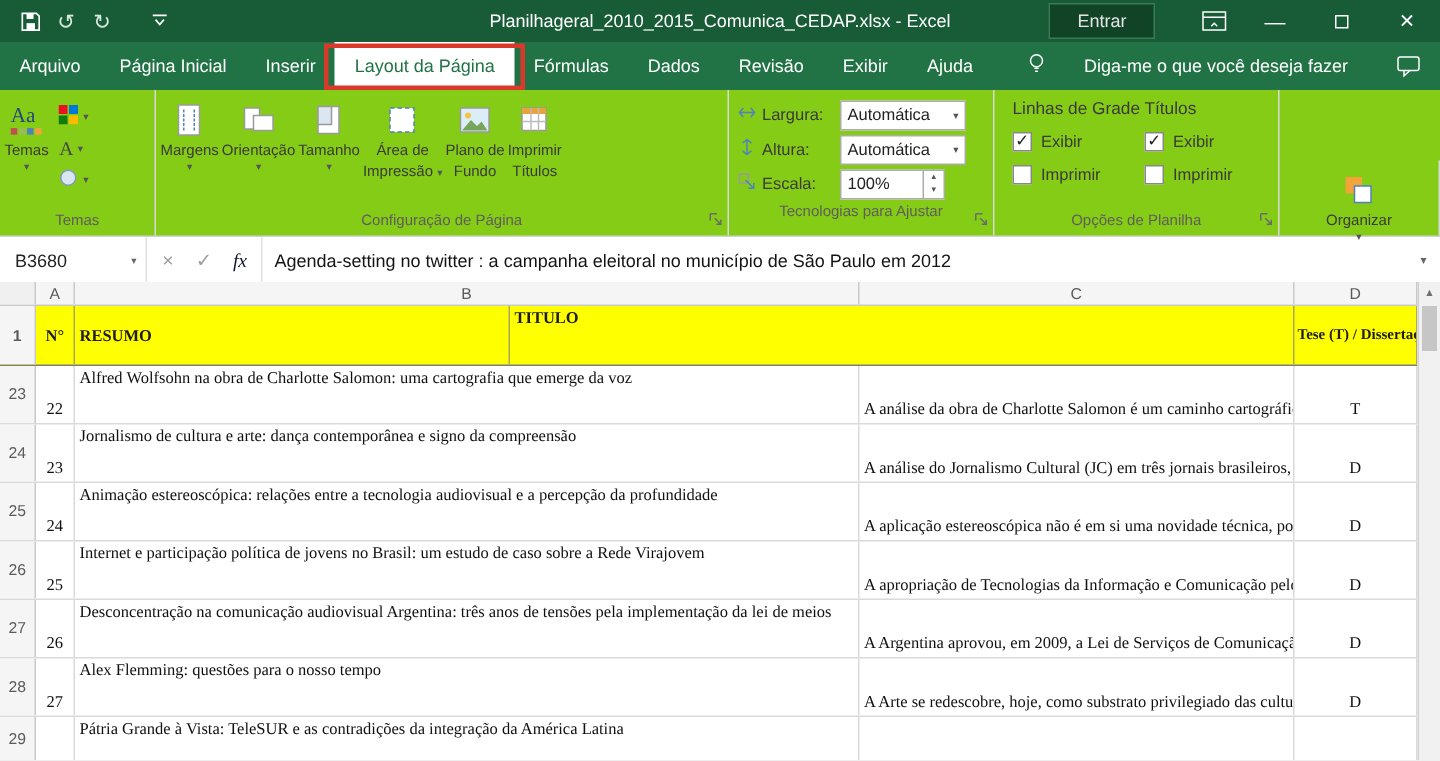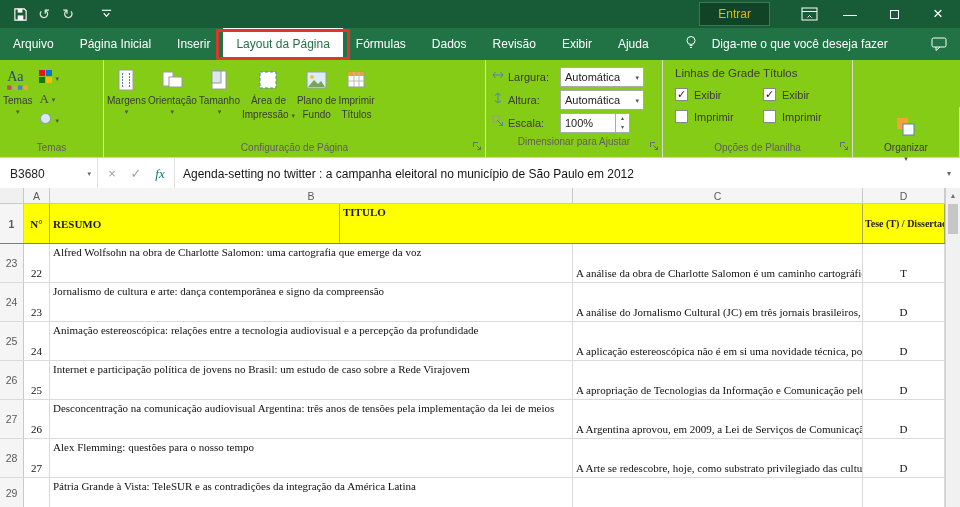--- a/index.html
+++ b/index.html
@@ -8,31 +8,31 @@
   body { font-family:"Liberation Sans", sans-serif; }
   #app { width:960px; height:507px; position:relative; background:#fff; overflow:hidden; font-size:12px; }
 
   
   .titlebar { height:28px; background:#185c37; display:flex; align-items:center; color:#fff; position:relative; }
   .qat { display:flex; align-items:center; padding-left:8px; gap:0; z-index:1; }
   .qico { width:24px; height:26px; display:flex; align-items:center; justify-content:center; color:#d8e8de; font-size:14px; }
   .qico svg { display:block; }
   .win-title { position:absolute; left:0; right:0; text-align:center; font-size:12px; color:#fff; }
   .tb-right { margin-left:auto; display:flex; align-items:center; height:100%; z-index:1; }
-  .entrar { background:#114427; border:1px solid #3a7a57; color:#eab308; font-size:12px; padding:4px 18px; margin-right:20px; cursor:default; }
+  .entrar { background:#114427; border:1px solid #3a7a57; color:#e5e5e5; font-size:12px; padding:4px 18px; margin-right:20px; cursor:default; }
   .ribbon-opts { width:38px; height:100%; display:flex; align-items:center; justify-content:center; }
   .win-btn { width:44px; height:100%; display:flex; align-items:center; justify-content:center; font-size:14px; color:#fff; }
   .maxbox { width:9px; height:9px; border:1px solid #fff; display:block; }
 
   
   .tabbar { height:32px; background:#217346; display:flex; align-items:stretch; color:#fff; }
   .tab { padding:0 13px; display:flex; align-items:center; font-size:12px; position:relative; white-space:nowrap; }
   .tab.active { background:#fff; color:#217346; }
   .red-box { position:absolute; left:-7px; right:-7px; top:1px; bottom:0; border:3px solid #d9392d; pointer-events:none; }
-  .tellme { display:flex; align-items:center; gap:14px; margin-left:22px; font-size:12px; white-space:nowrap; }
+  .tellme { display:flex; align-items:center; gap:25px; margin-left:22px; font-size:12px; white-space:nowrap; }
   .tab-comment { margin-left:auto; margin-right:12px; display:flex; align-items:center; }
 
   
   .ribbon { height:98px; background:#84cc16; border-bottom:1px solid #d2d2d2; display:flex; }
   .rgroup { display:flex; flex-direction:column; position:relative; border-right:1px solid #d8d8d8; }
   .rg-content { flex:1; display:flex; align-items:flex-start; padding:3px 2px 0; }
   .rg-label { height:17px; text-align:center; font-size:10px; color:#605e5c; line-height:16px; white-space:nowrap; }
   .launcher { position:absolute; right:3px; bottom:3px; }
   .bigbtn { display:flex; flex-direction:column; align-items:center; padding:3px 1px 1px; }
   .bicon { height:27px; display:flex; align-items:center; justify-content:center; }
@@ -60,21 +60,21 @@
   .opt-title { font-size:11.5px; color:#3b3a39; margin-bottom:9px; white-space:nowrap; }
   .chk-row { display:flex; align-items:center; gap:6px; margin-bottom:9px; font-size:11px; color:#3b3a39; }
   .chk { width:13px; height:13px; background:#fff; border:1px solid #8a8886; font-size:11px; line-height:11px; text-align:center; color:#1b1b1b; flex:0 0 13px; }
 
   
   .fbar { height:32px; display:flex; align-items:stretch; background:#fff; border-bottom:1px solid #c6c6c6; }
   .namebox { width:98px; display:flex; align-items:center; padding:0 6px 0 10px; font-size:12px; color:#222; border-right:1px solid #e1e1e1; }
   .nb-caret { margin-left:auto; font-size:7px; color:#666; }
   .fbtns { display:flex; align-items:center; border-right:1px solid #e1e1e1; padding:0 2px; }
   .fbtn { width:24px; text-align:center; color:#9d9d9d; font-size:13px; }
-  .fx { font-style:italic; font-family:"Liberation Serif", serif; color:#0f766e; font-size:13px; }
+  .fx { font-style:italic; font-family:"Liberation Serif", serif; color:#0f172a; font-size:13px; }
   .fcontent { flex:1; display:flex; align-items:center; padding-left:8px; font-size:12px; color:#141414; overflow:hidden; white-space:nowrap; }
   .f-expand { width:22px; display:flex; align-items:center; justify-content:center; color:#666; font-size:8px; }
 
   
   .sheet { position:absolute; top:188px; left:0; right:0; bottom:0; display:flex; flex-direction:column; padding-right:15px; background:#fff; }
   .colheads { height:16px; display:flex; background:#f5f5f5; border-bottom:1px solid #c9c9c9; font-size:10.5px; color:#5a5a5a; }
   .corner { width:24px; background:#f0f0f0; border-right:1px solid #c9c9c9; }
   .ch { border-right:1px solid #c9c9c9; display:flex; align-items:center; justify-content:center; }
   .w-a { width:26px; } .w-b { width:523px; } .w-c { width:290px; } .w-d { flex:1; }
   .grid { flex:1; display:flex; flex-direction:column; font-family:"Liberation Serif", serif; overflow:hidden; }
@@ -110,20 +110,21 @@
       </span>
       <span class="qico">↺</span>
       <span class="qico">↻</span>
       <span class="qico" style="margin-left:14px">
         <svg width="13" height="12" viewBox="0 0 14 12">
             <path d="M2 2 H12" stroke="#fff" stroke-width="1.2"></path>
             <path d="M4 5 L7 8.5 L10 5" fill="none" stroke="#fff" stroke-width="1.2"></path>
           </svg>
       </span>
     </div>
+    <div class="win-title">Planilhageral_2010_2015_Comunica_CEDAP.xlsx  -  Excel</div>
     <div class="tb-right">
       <div class="entrar">Entrar</div>
       <div class="ribbon-opts">
         <svg width="17" height="15" viewBox="0 0 17 15">
             <rect x="1" y="1" width="15" height="12" fill="none" stroke="#fff"></rect>
             <path d="M1 4.5 H16" stroke="#fff"></path>
             <path d="M6.5 10.5 L8.5 8.5 L10.5 10.5" fill="none" stroke="#fff"></path>
           </svg>
       </div>
       <div class="win-btn">—</div>
@@ -328,21 +329,21 @@
             <div class="spinbox">
                 <span>100%</span>
               </div>
             <div class="spincol">
               <span>▴</span>
               <span>▾</span>
             </div>
           </div>
         </div>
       </div>
-      <div class="rg-label">Dimensionar para Ajustar</div>
+      <div class="rg-label">Tecnologias para Ajustar</div>
       <span class="launcher"><svg width="10" height="10" viewBox="0 0 10 10">
             <path d="M1.5 1.5 H6 M1.5 1.5 V6" stroke="#6a6a6a" fill="none"></path>
             <path d="M4.5 4.5 L8.5 8.5 M8.5 5.5 V8.5 H5.5" stroke="#6a6a6a" fill="none"></path>
           </svg></span>
     </div>
 
     <div class="rgroup g-opcoes">
       <div class="rg-content">
         <div class="opt-col">
           <div class="opt-title">Linhas de Grade</div>

